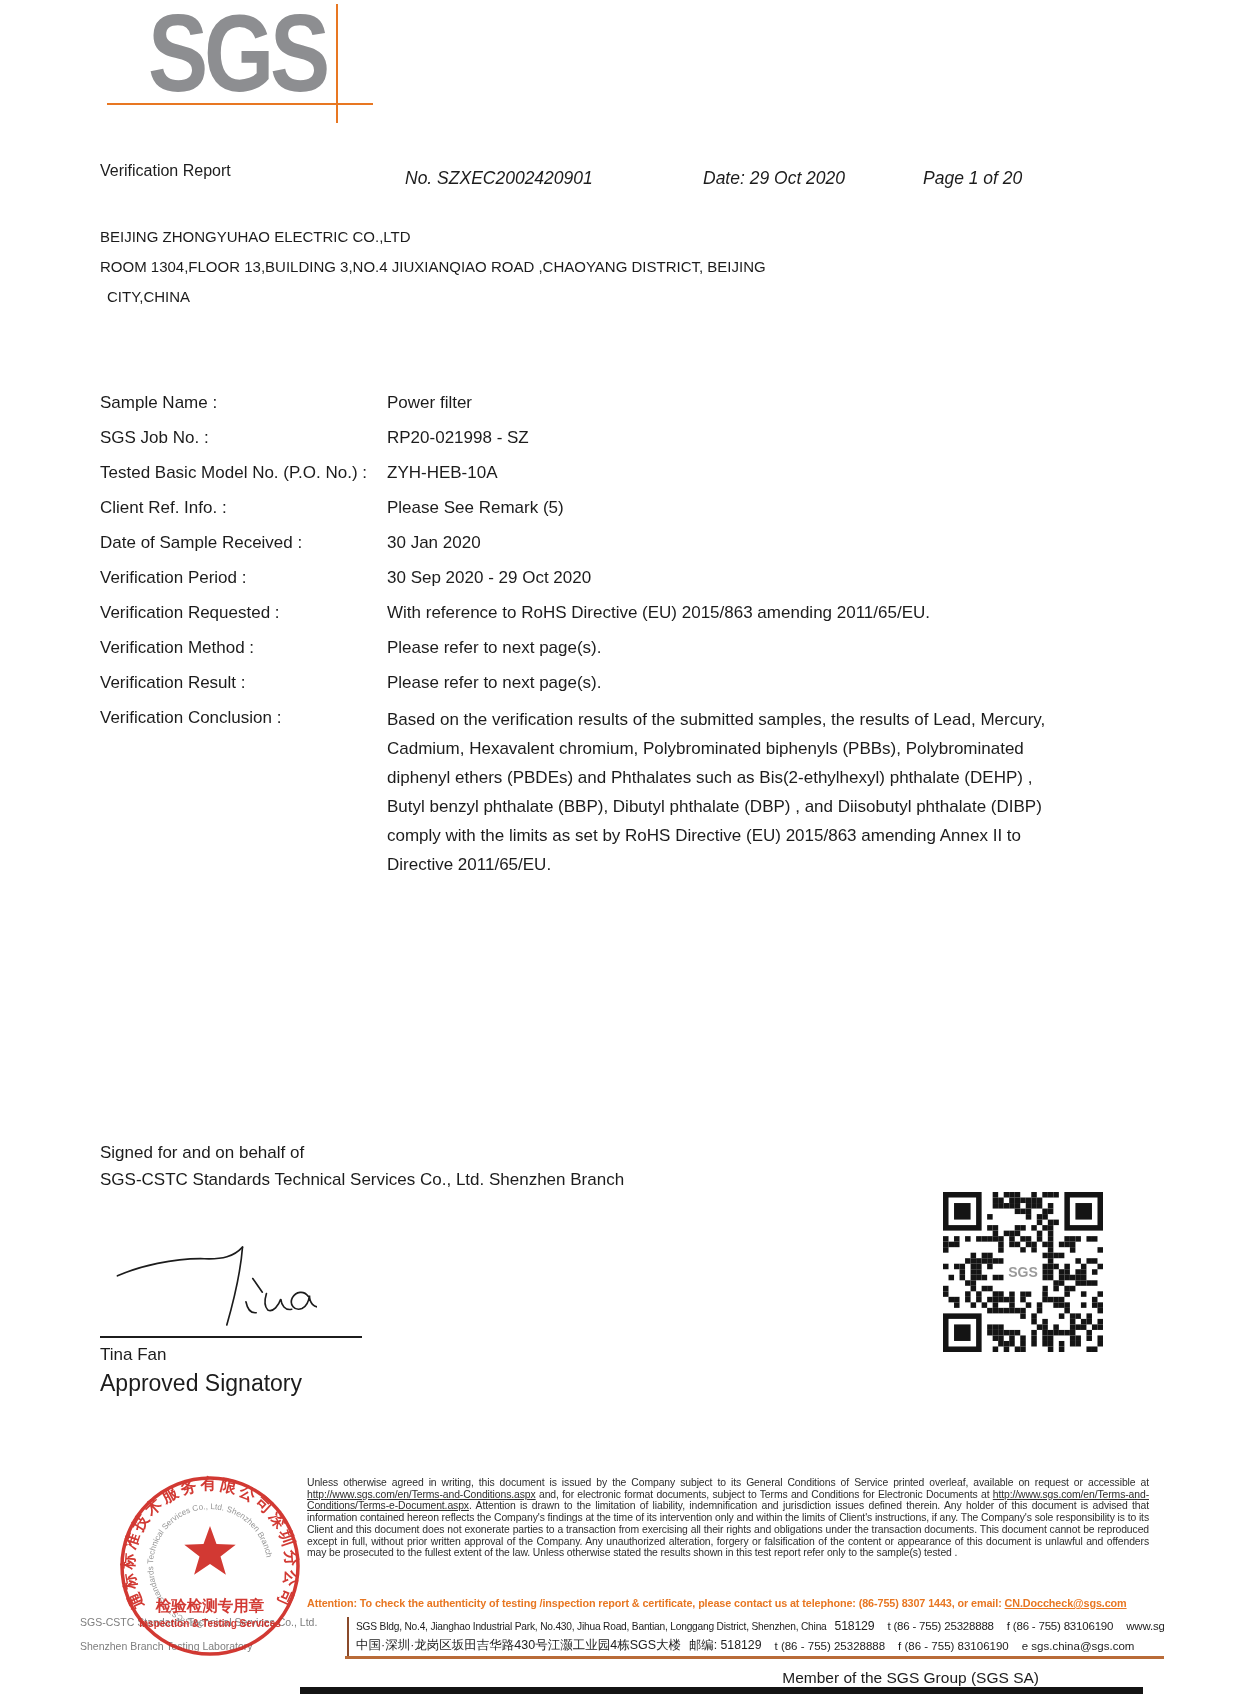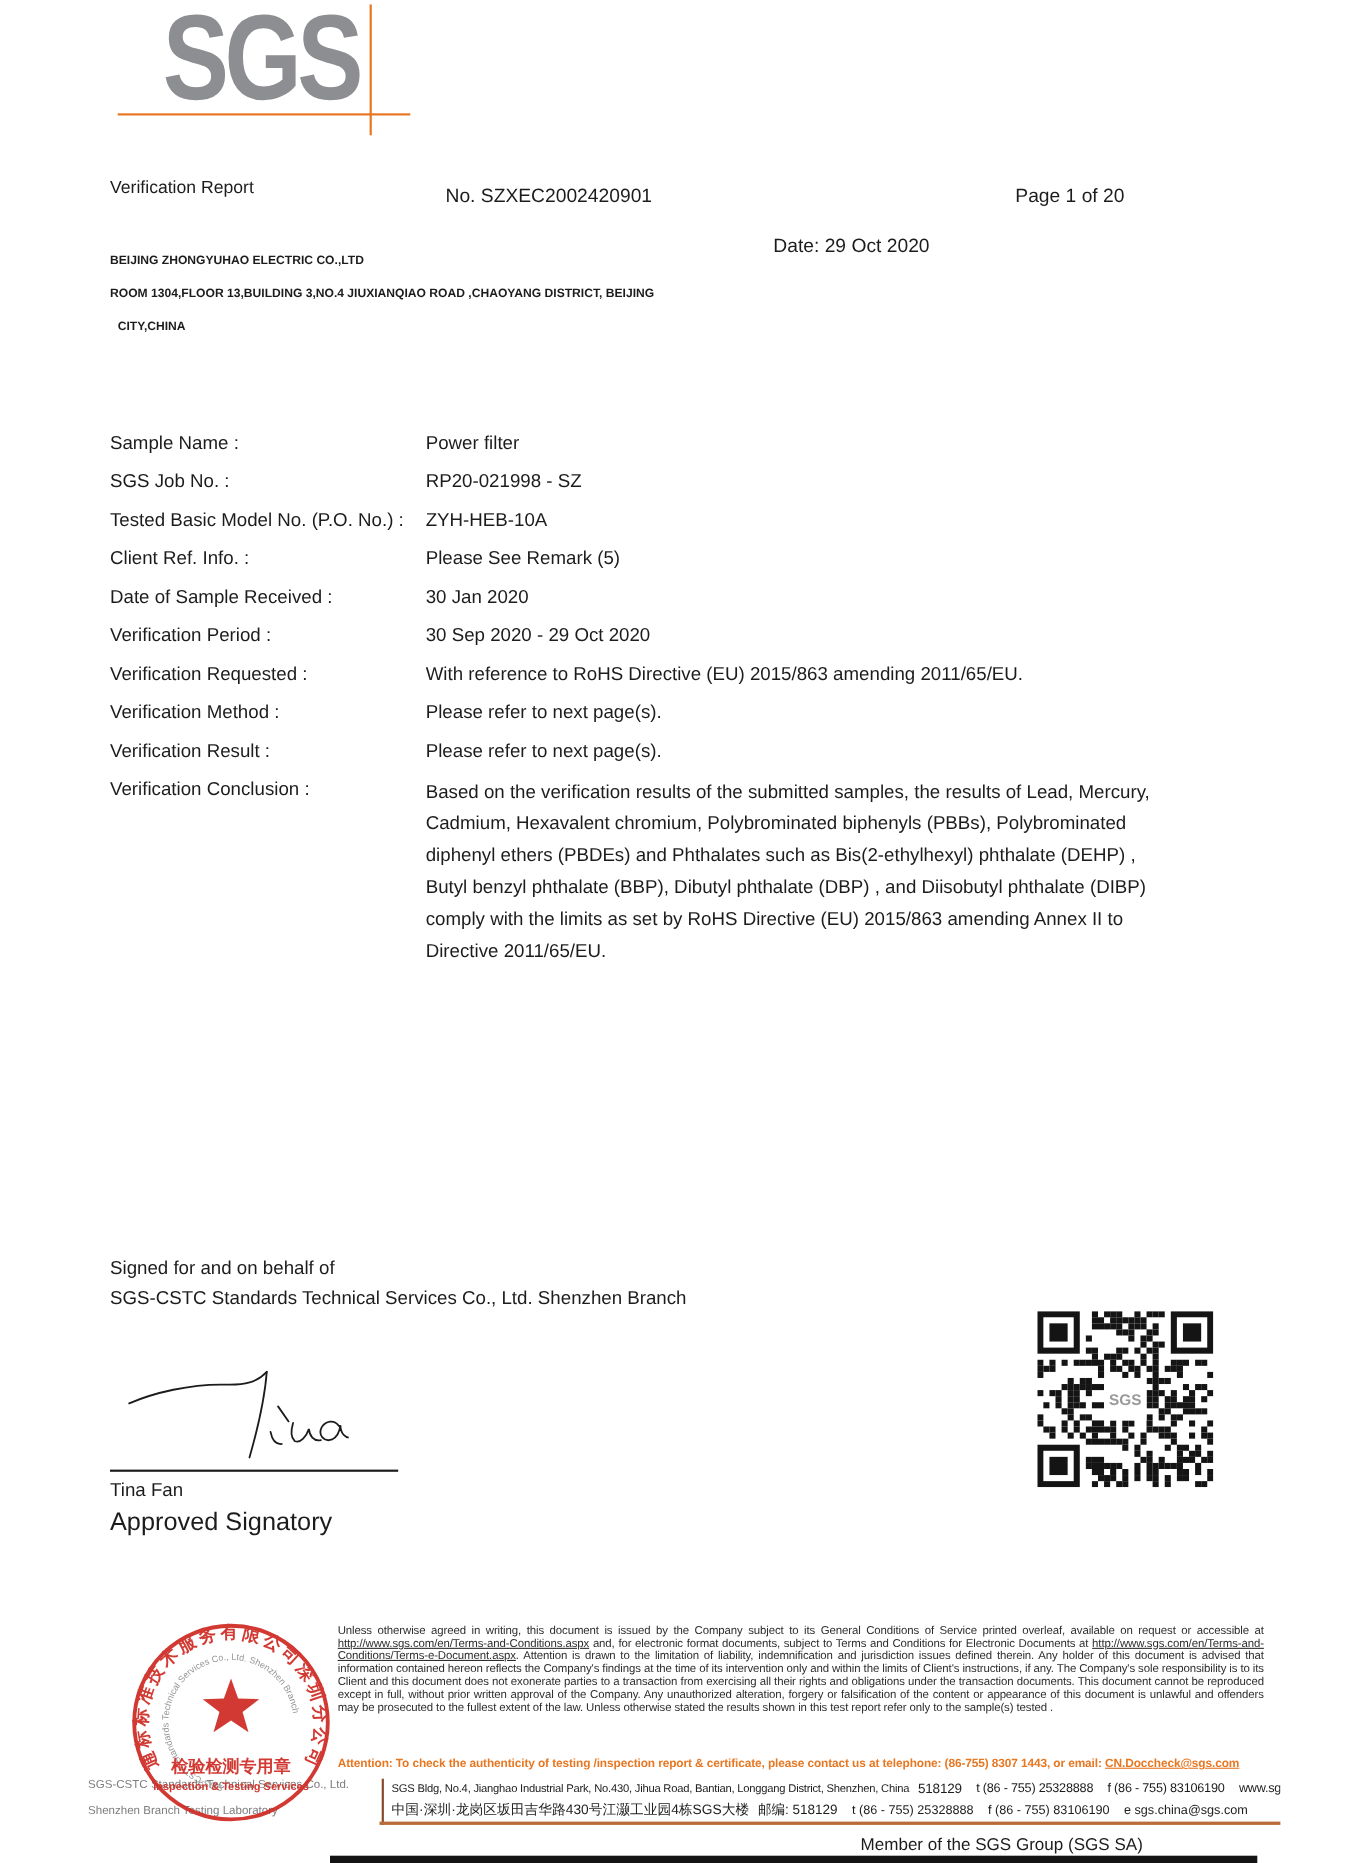--- a/index.html
+++ b/index.html
@@ -8,27 +8,27 @@
   .page { position:relative; width:1164px; height:1694px; background:#fff; overflow:hidden; }
 
   
   .logo-text { position:absolute; left:148px; top:-2px; font-size:110px; font-weight:bold;
                letter-spacing:-5px; color:#8d8e91; transform:scaleX(0.82); transform-origin:left top; line-height:1; }
   .logo-hline { position:absolute; left:107px; top:103px; width:266px; height:2px; background:#e87722; }
   .logo-vline { position:absolute; left:336px; top:4px; width:2px; height:119px; background:#e87722; }
 
   
   .doc-title { position:absolute; left:100px; top:162px; font-size:16px; font-weight:normal; }
-  .hdr-meta { position:absolute; top:168px; font-size:17.5px; }
+  .hdr-meta { position:absolute; top:168px; font-size:17.5px;font-style:italic; }
   .hdr-no   { left:405px; }
-  .hdr-date { left:703px;margin-top:45px; }
+  .hdr-date { left:703px; }
   .hdr-page { left:923px; }
 
   
-  .client { position:absolute; left:100px; top:222px; width:960px; font-size:11px; line-height:30px;font-weight:bold; }
+  .client { position:absolute; left:100px; top:222px; width:960px; font-size:15px; line-height:30px; }
 
   
   .fields { position:absolute; left:100px; top:390px; width:950px; font-size:17px; }
   .frow { display:flex; margin-bottom:10px; }
   .frow .lbl { width:287px; flex:0 0 287px; line-height:25px; }
   .frow .val { flex:1; max-width:662px; line-height:25px; }
   .frow.conclusion .val { line-height:29px; }
 
   
   .signedfor { position:absolute; left:100px; top:1139px; font-size:17px; line-height:27px; }

